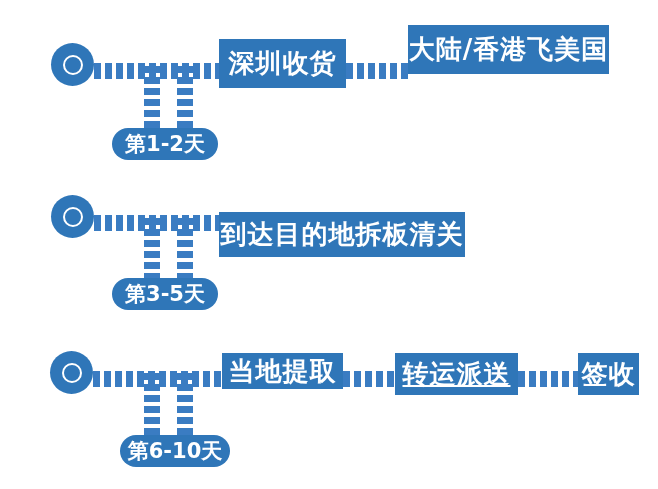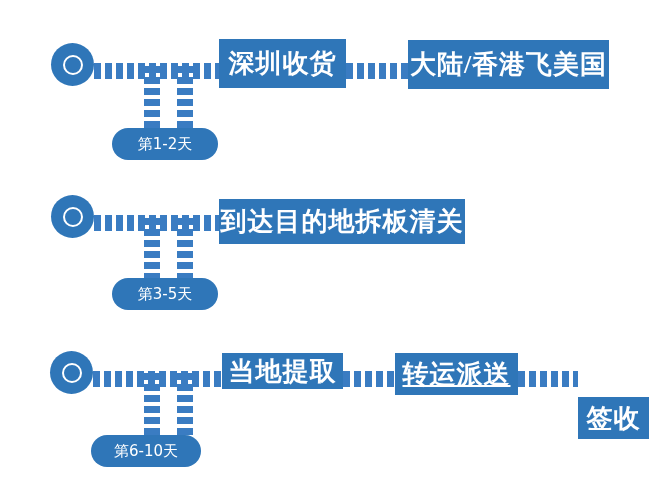--- a/index.html
+++ b/index.html
@@ -66,55 +66,55 @@
 
   .day-pill {
     position: absolute;
     height: 32px;
     background: var(--primary);
     color: var(--text-on-primary);
     border-radius: 16px;
     display: flex;
     align-items: center;
     justify-content: center;
-    font-size: 15px;
-    font-weight: normal;
+    font-size: 21px;
+    font-weight: bold;
     white-space: nowrap;
   }
 </style>
 </head>
 <body>
 
 <div class="canvas">
 
   <section>
     <div class="node" style="left:35px; top:27px;">
       <i class="ring"></i>
     </div>
     <div class="dash-h" style="left:78px; top:47px; width:125px;"></div>
     <div class="step-box" style="left:203px; top:23px; width:127px; height:49px;">
       <span>深圳收货</span>
     </div>
     <div class="dash-h" style="left:330px; top:47px; width:62px;"></div>
-    <div class="step-box" style="left:392px; top:24px; width:201px; height:49px;font-family:Liberation Serif, serif;">
+    <div class="step-box" style="left:392px; top:9px; width:201px; height:49px;">
       <span>大陆/香港飞美国</span>
     </div>
     <div class="dash-v" style="left:128px; top:50px; height:62px;"></div>
     <div class="dash-v" style="left:161px; top:50px; height:62px;"></div>
     <div class="day-pill" style="left:96px; top:112px; width:106px;">
       <span>第1-2天</span>
     </div>
   </section>
 
   <section>
     <div class="node" style="left:35px; top:179px;">
       <i class="ring"></i>
     </div>
     <div class="dash-h" style="left:78px; top:199px; width:125px;"></div>
-    <div class="step-box" style="left:203px; top:183px; width:246px; height:45px;">
+    <div class="step-box" style="left:203px; top:196px; width:246px; height:45px;">
       <span>到达目的地拆板清关</span>
     </div>
     <div class="dash-v" style="left:128px; top:202px; height:60px;"></div>
     <div class="dash-v" style="left:161px; top:202px; height:60px;"></div>
     <div class="day-pill" style="left:96px; top:262px; width:106px;justify-content:center;">
       <span>第3-5天</span>
     </div>
   </section>
 
   <section>
@@ -123,23 +123,23 @@
     </div>
     <div class="dash-h" style="left:77px; top:355px; width:129px;"></div>
     <div class="step-box" style="left:206px; top:337px; width:121px; height:36px;">
       <span>当地提取</span>
     </div>
     <div class="dash-h" style="left:327px; top:355px; width:52px;"></div>
     <div class="step-box" style="left:379px; top:337px; width:123px; height:42px;text-decoration:underline;">
       <span>转运派送</span>
     </div>
     <div class="dash-h" style="left:502px; top:355px; width:60px;"></div>
-    <div class="step-box" style="left:562px; top:337px; width:71px; height:42px;margin-top:44px;">
+    <div class="step-box" style="left:562px; top:337px; width:61px; height:42px;">
       <span>签收</span>
     </div>
     <div class="dash-v" style="left:128px; top:357px; height:62px;"></div>
     <div class="dash-v" style="left:161px; top:357px; height:62px;"></div>
-    <div class="day-pill" style="left:75px; top:419px; width:110px;">
+    <div class="day-pill" style="left:104px; top:419px; width:110px;">
       <span>第6-10天</span>
     </div>
   </section>
 
 </div>
 
 </body></html>

